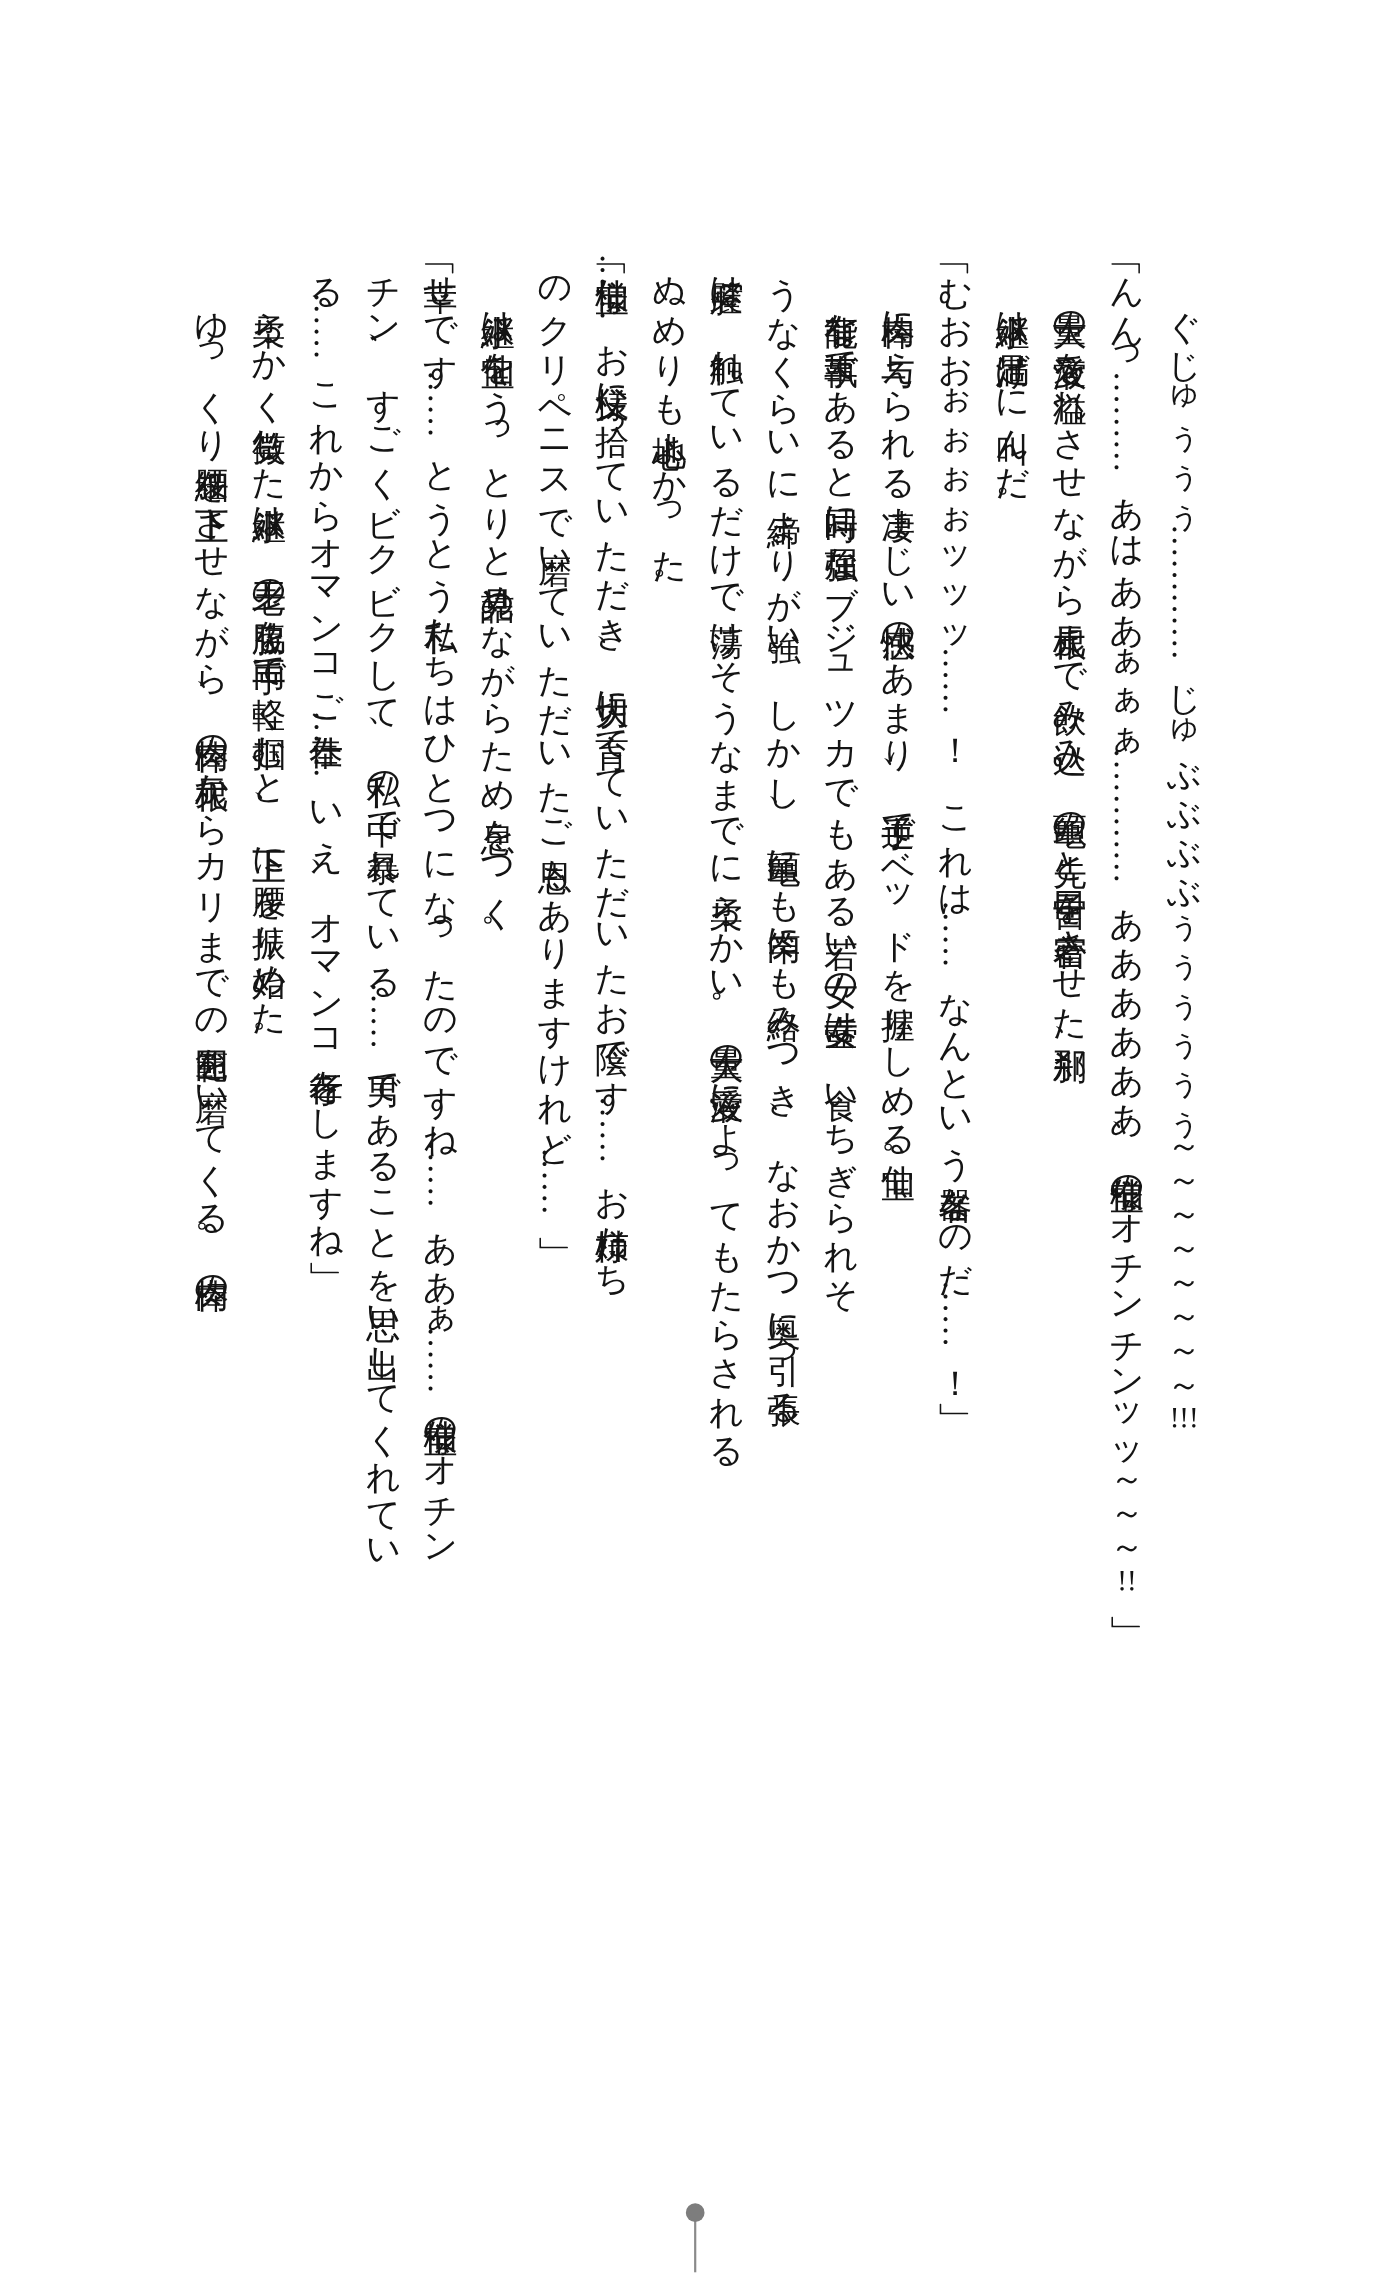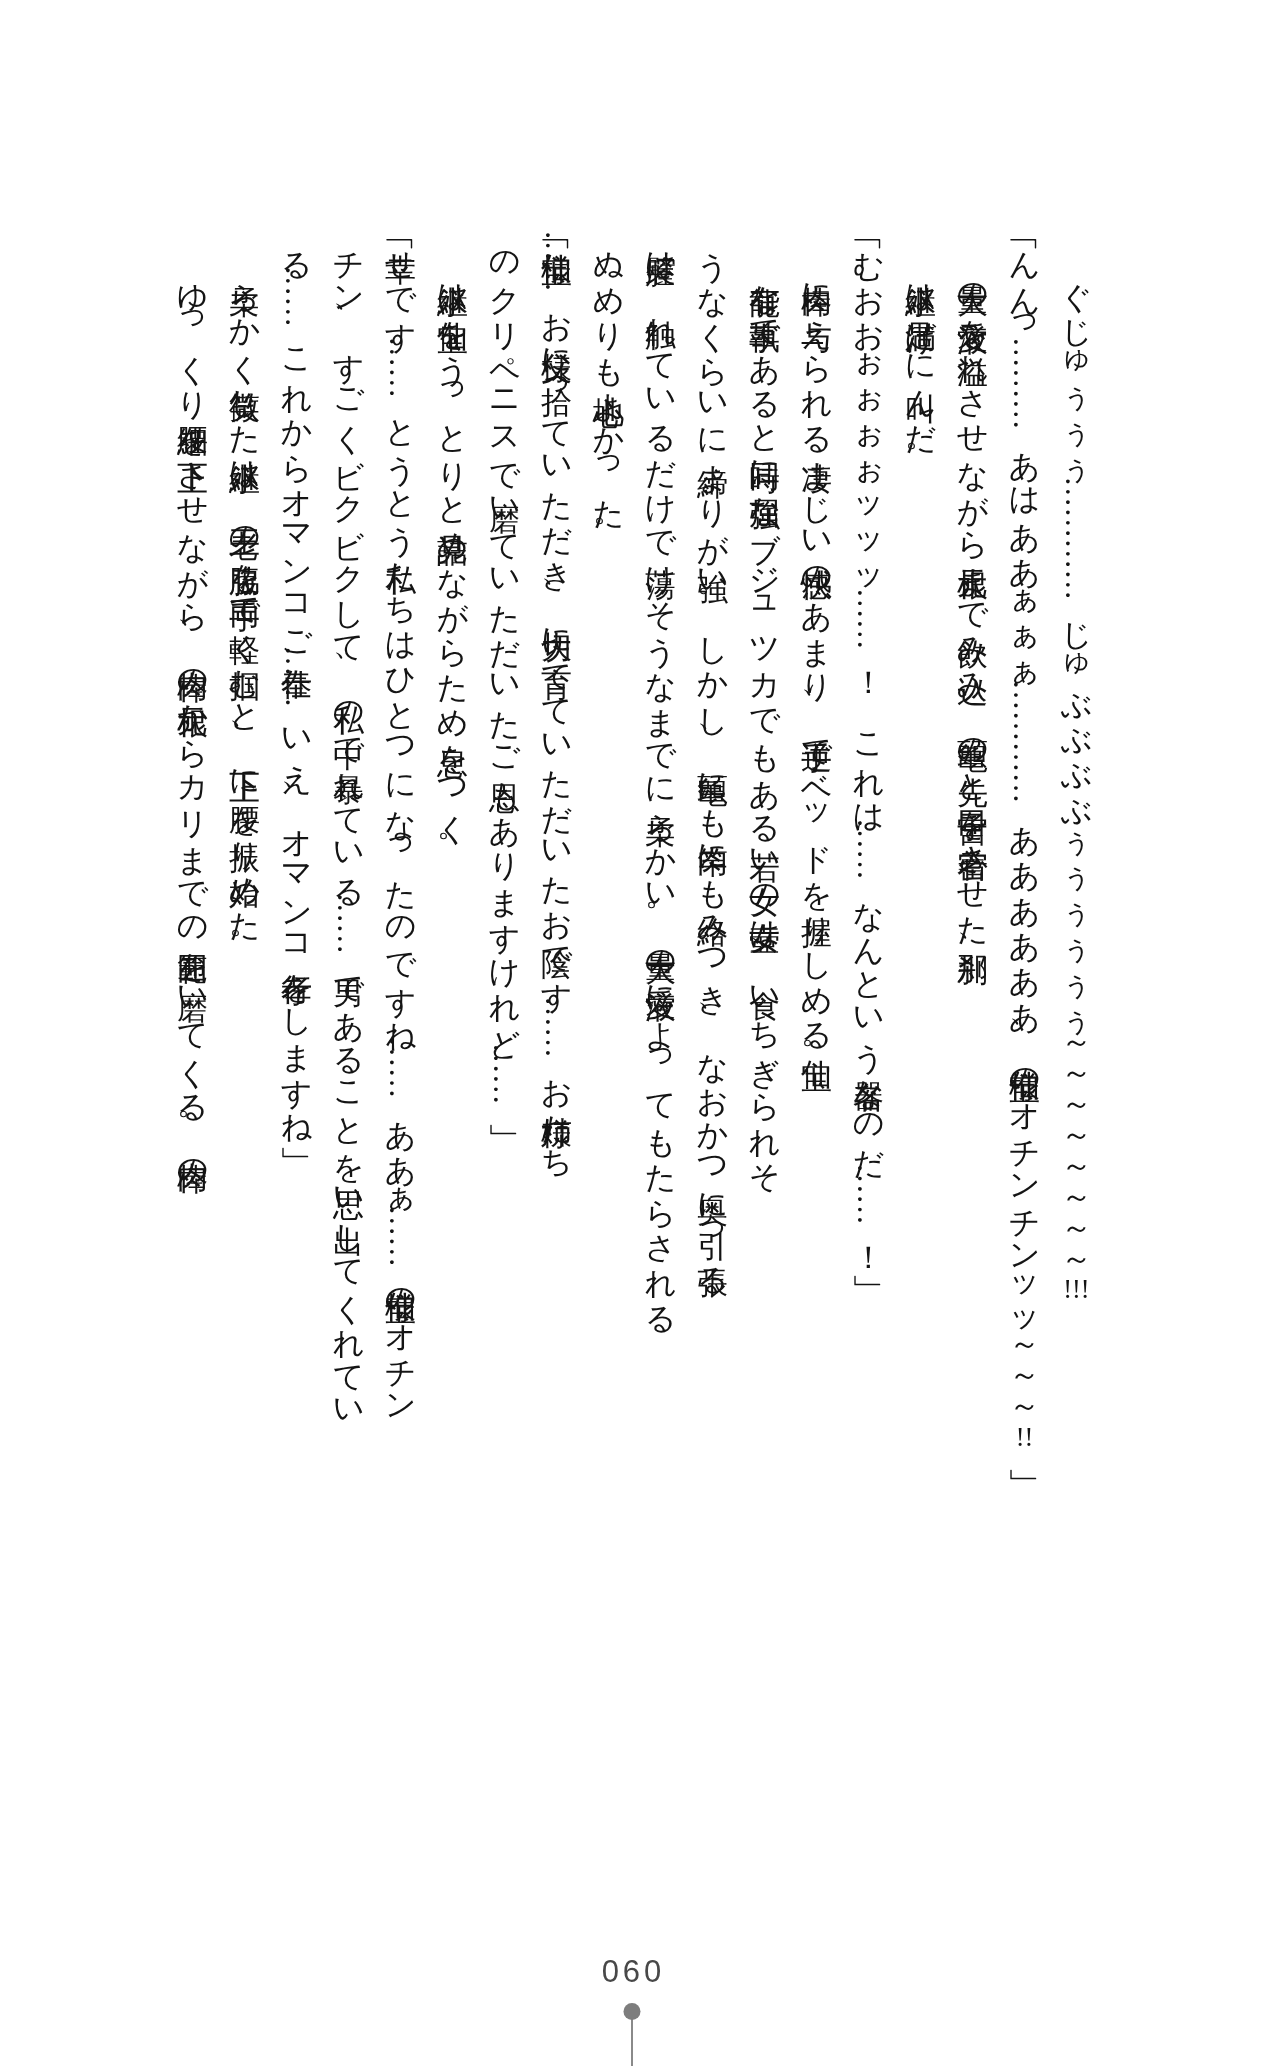--- a/index.html
+++ b/index.html
@@ -93,18 +93,17 @@
       <p>「宝仙様……お父様に拾っていただき、大切に育てていただいたお陰です……お姉様たち</p>
       <p>のクリペニスで磨いていただいたご恩もありますけれど……」</p>
       <p class="indent">氷継は宝仙をうっとりと見詰めながらため息をつく。</p>
       <p>「幸せです……とうとう私たちはひとつになったのですね……ああぁ……宝仙様のオチン</p>
       <p>チン、すごくビクビクして、私の中で暴れている……男であることを思い出してくれてい</p>
       <p>る……これからオマンコご奉仕……いえ、オマンコ孝行をしますね」</p>
       <p class="indent">柔らかく微笑した氷継は、老王の脇腹を両手で軽く掴むと、上下に腰を振り始めた。</p>
       <p class="indent">ゆっくり細腰を上下させながら、肉棒の根元からカリまでの範囲を磨いてくる。肉棒の</p>
     </div>
 
-  <div class="pagenum">060</div>
 
   <div class="footer-dot"></div>
   <div class="footer-line"></div>
 
 </div>
 
 </body></html>

